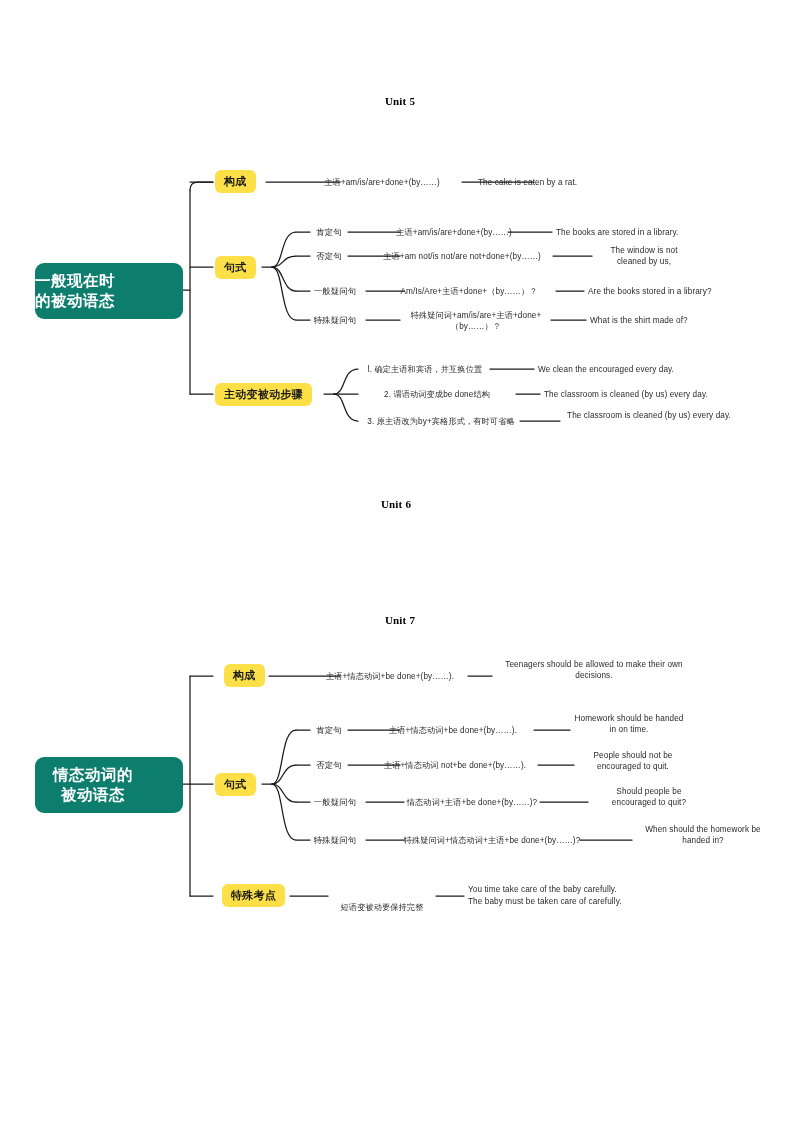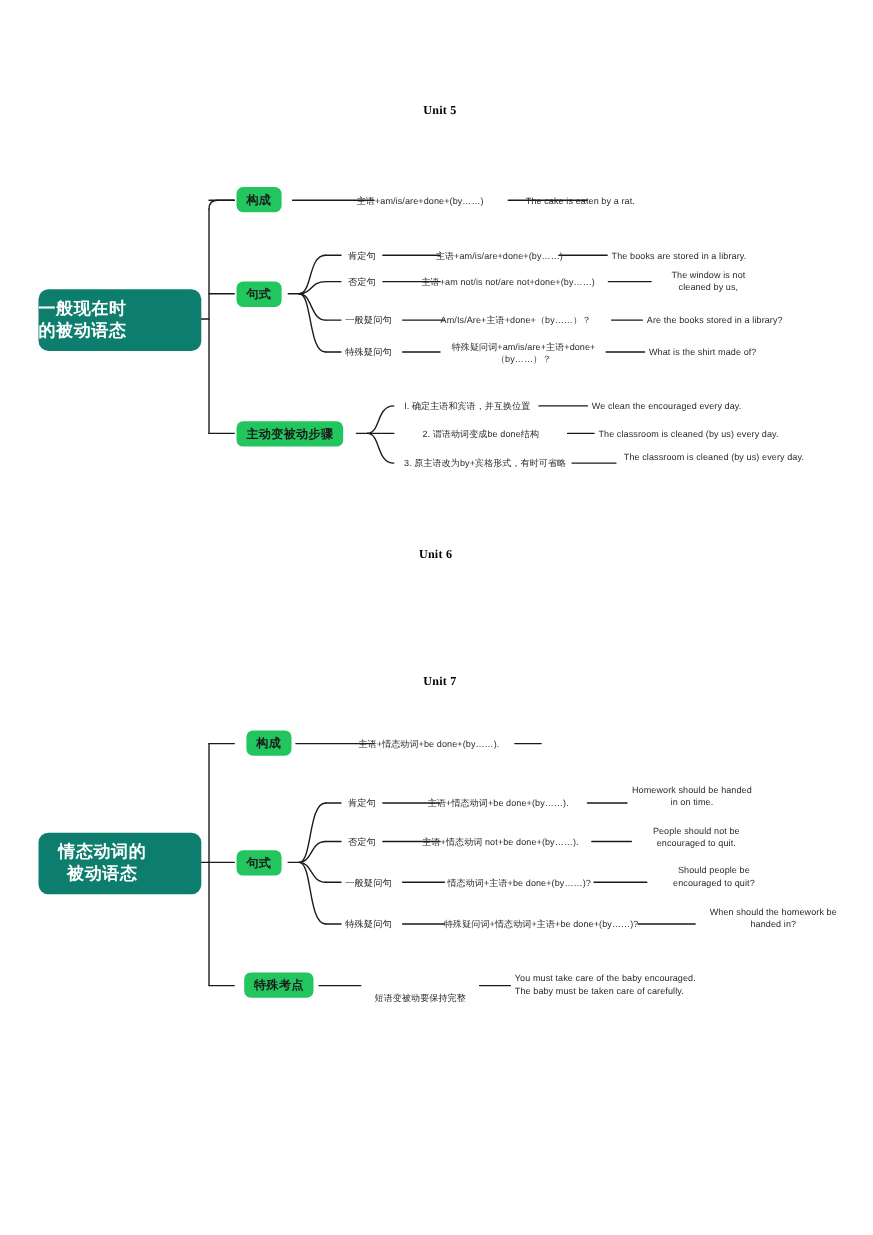--- a/index.html
+++ b/index.html
@@ -35,21 +35,21 @@
     text-align:center;
     display:flex;align-items:center;justify-content:flex-start;
     letter-spacing:.5px;
     box-sizing:border-box;
   }
   .root-node span{display:block;}
 
   
   .pill{
     position:absolute;
-    background:#22c55e;
+    background:#fde047;
     border-radius:6px;
     color:#1a1a1a;
     font-weight:bold;
     font-size:11px;
     display:flex;align-items:center;justify-content:center;
     white-space:nowrap;
     box-sizing:border-box;
     padding:0 9px;
     letter-spacing:.3px;
   }
@@ -224,35 +224,36 @@
       </span>
     </div>
 
     <div class="pill" style="left:224px;top:664px;height:23px;">构成</div>
 
     <div class="pill" style="left:215px;top:773px;height:23px;">句式</div>
 
     <div class="pill" style="left:222px;top:884px;height:23px;">特殊考点</div>
 
     <div class="txt c lvl3" style="left:312px;top:671px;width:156px;">主语+情态动词+be done+(by……).</div>
+    <div class="txt wrap lvl4" style="left:494px;top:659px;width:200px;">Teenagers should be allowed to make their own decisions.</div>
 
     <div class="txt c lvl2" style="left:307px;top:725px;width:44px;">肯定句</div>
     <div class="txt c lvl3" style="left:372px;top:725px;width:162px;">主语+情态动词+be done+(by……).</div>
     <div class="txt wrap lvl4" style="left:574px;top:713px;width:110px;">Homework should be handed in on time.</div>
 
     <div class="txt c lvl2" style="left:307px;top:760px;width:44px;">否定句</div>
     <div class="txt c lvl3" style="left:370px;top:760px;width:170px;">主语+情态动词 not+be done+(by……).</div>
     <div class="txt wrap lvl4" style="left:578px;top:750px;width:110px;">People should not be encouraged to quit.</div>
 
     <div class="txt c lvl2" style="left:303px;top:797px;width:64px;">一般疑问句</div>
     <div class="txt c lvl3" style="left:404px;top:797px;width:136px;">情态动词+主语+be done+(by……)?</div>
     <div class="txt wrap lvl4" style="left:594px;top:786px;width:110px;">Should people be encouraged to quit?</div>
 
     <div class="txt c lvl2" style="left:303px;top:835px;width:64px;">特殊疑问句</div>
     <div class="txt c lvl3" style="left:400px;top:835px;width:184px;">特殊疑问词+情态动词+主语+be done+(by……)?</div>
     <div class="txt wrap lvl4" style="left:636px;top:824px;width:134px;">When should the homework be handed in?</div>
 
     <div class="txt c lvl3" style="left:322px;top:902px;width:120px;">短语变被动要保持完整</div>
-    <div class="txt l lvl4" style="left:468px;top:884px;width:260px;">You must take care of the baby encouraged.</div>
+    <div class="txt l lvl4" style="left:468px;top:884px;width:260px;">You time take care of the baby carefully.</div>
     <div class="txt l lvl4" style="left:468px;top:896px;width:260px;">The baby must be taken care of carefully.</div>
   </div>
 
 </div>
 
 </body></html>

